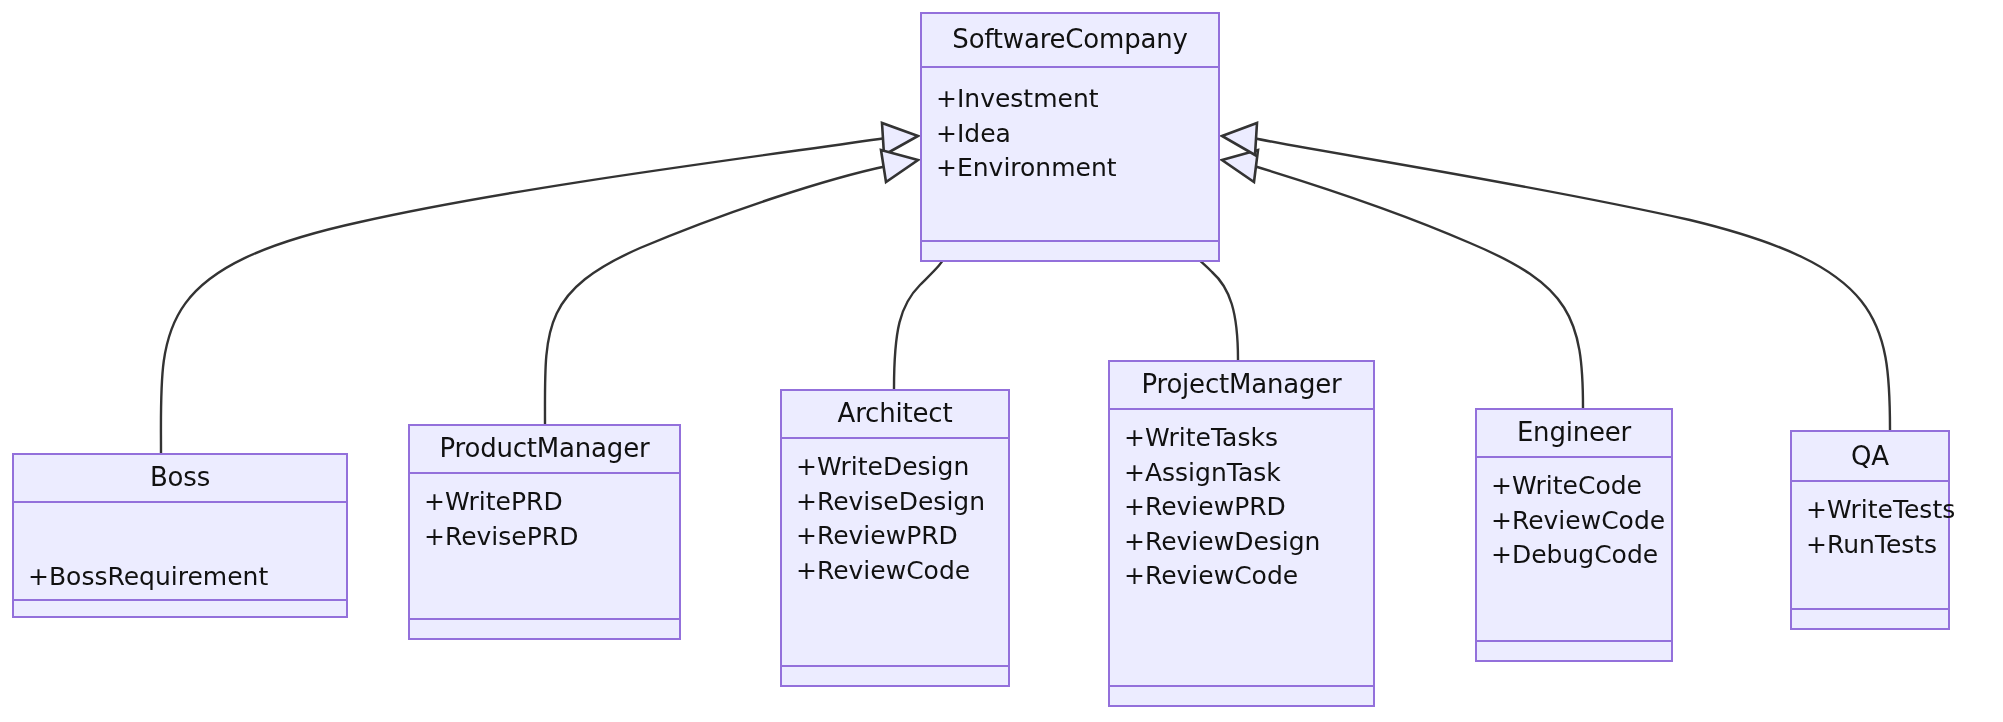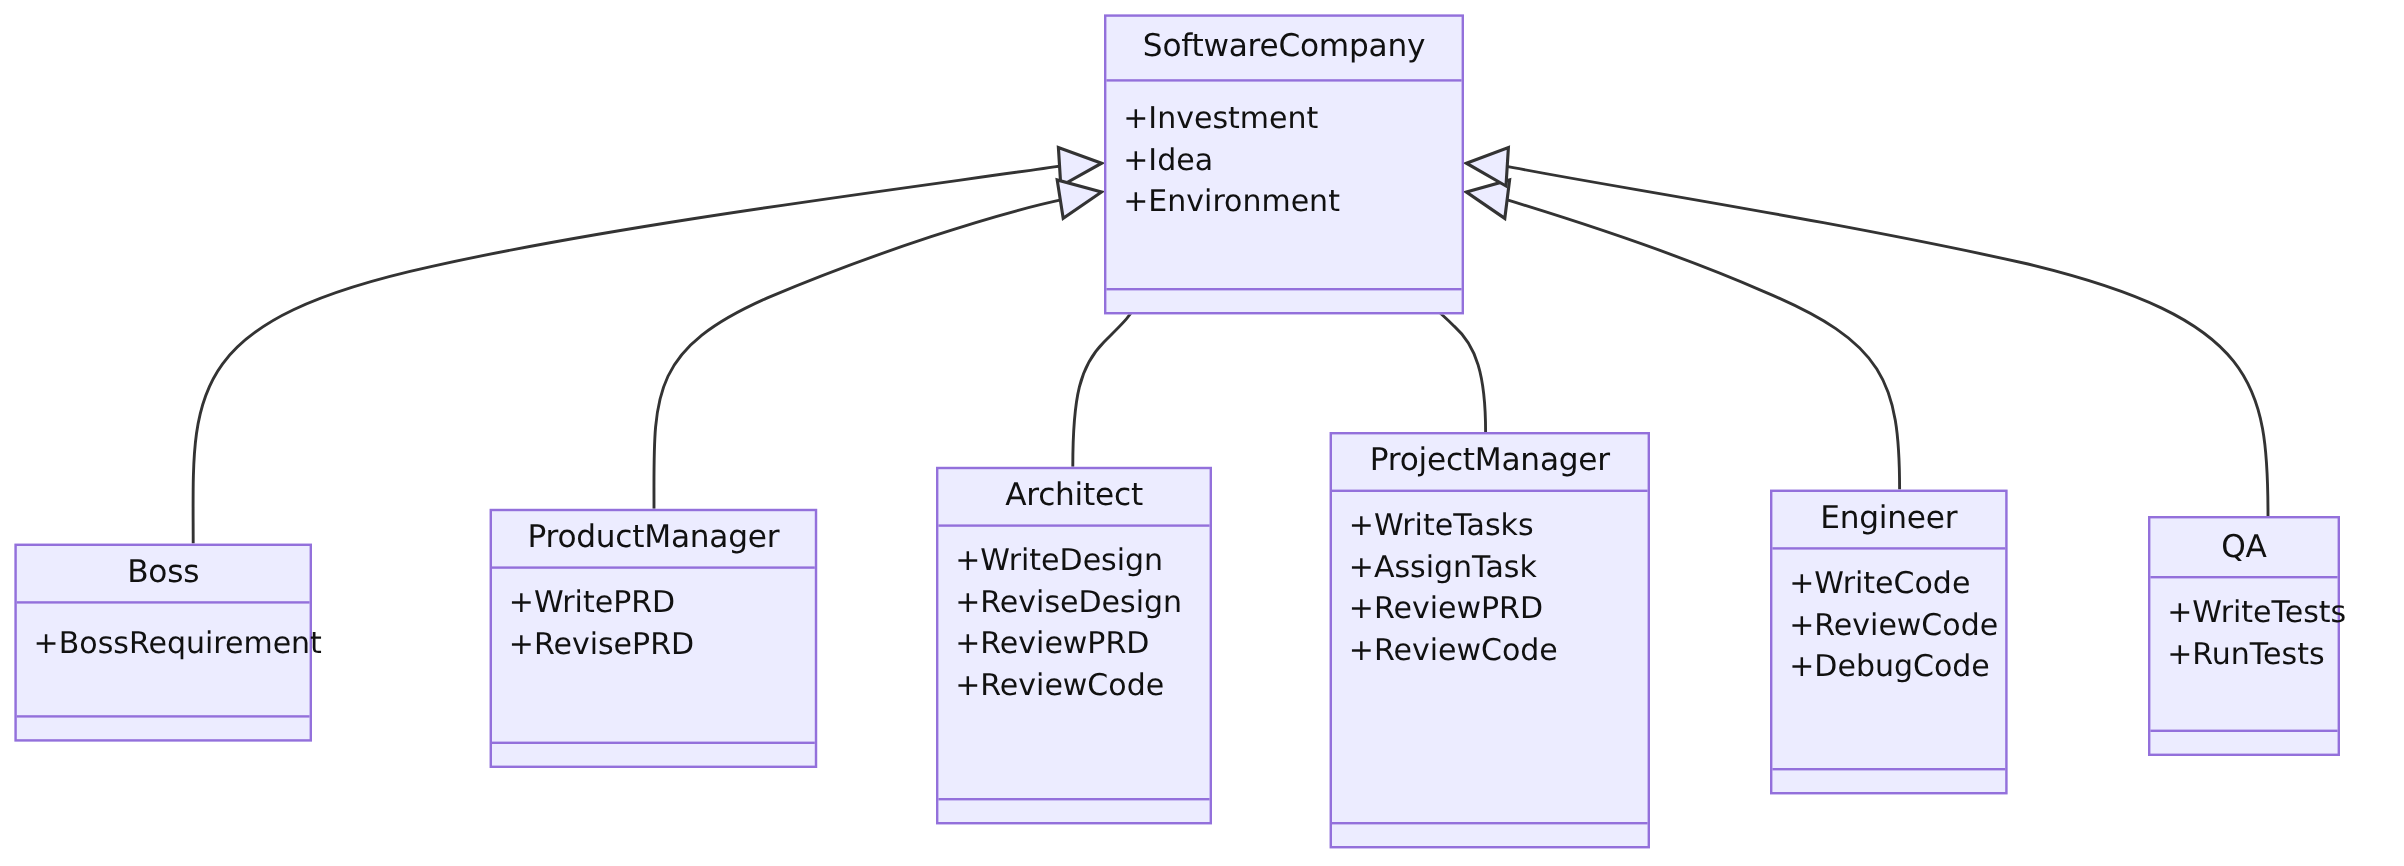--- a/index.html
+++ b/index.html
@@ -54,21 +54,21 @@
     color: #111111;
     line-height: 1.38;
     white-space: nowrap;
   }
   .uml-methods {
     box-sizing: border-box;
     min-height: 18px;
   }
   
   #cls-softwarecompany { left: 920px;  top: 12px;  width: 300px; height: 250px; }
-  #cls-boss            { left: 12px;   top: 453px; width: 248px; height: 165px; }
+  #cls-boss            { left: 12px;   top: 453px; width: 336px; height: 165px; gap: 41px; }
   #cls-productmanager  { left: 408px;  top: 424px; width: 273px; height: 216px; }
   #cls-architect       { left: 780px;  top: 389px; width: 230px; height: 298px; }
   #cls-projectmanager  { left: 1108px; top: 360px; width: 267px; height: 347px; }
   #cls-engineer        { left: 1475px; top: 408px; width: 198px; height: 254px; }
   #cls-qa              { left: 1790px; top: 430px; width: 160px; height: 200px; }
 
   #cls-softwarecompany .uml-title { padding-top: 10px; padding-bottom: 12px; }
   #cls-softwarecompany .uml-attrs { padding-top: 14px; }
   #cls-boss .uml-attrs     { padding-top: 16px; }
   #cls-qa .uml-title       { padding-top: 9px; }
@@ -136,20 +136,21 @@
     </div>
     <div class="uml-methods"></div>
   </div>
 
   <div class="uml-class" id="cls-projectmanager">
     <div class="uml-title">ProjectManager</div>
     <div class="uml-attrs">
       <div class="uml-attr">+WriteTasks</div>
       <div class="uml-attr">+AssignTask</div>
       <div class="uml-attr">+ReviewPRD</div>
+      <div class="uml-attr">+ReviewDesign</div>
       <div class="uml-attr">+ReviewCode</div>
     </div>
     <div class="uml-methods"></div>
   </div>
 
   <div class="uml-class" id="cls-engineer">
     <div class="uml-title">Engineer</div>
     <div class="uml-attrs">
       <div class="uml-attr">+WriteCode</div>
       <div class="uml-attr">+ReviewCode</div>

